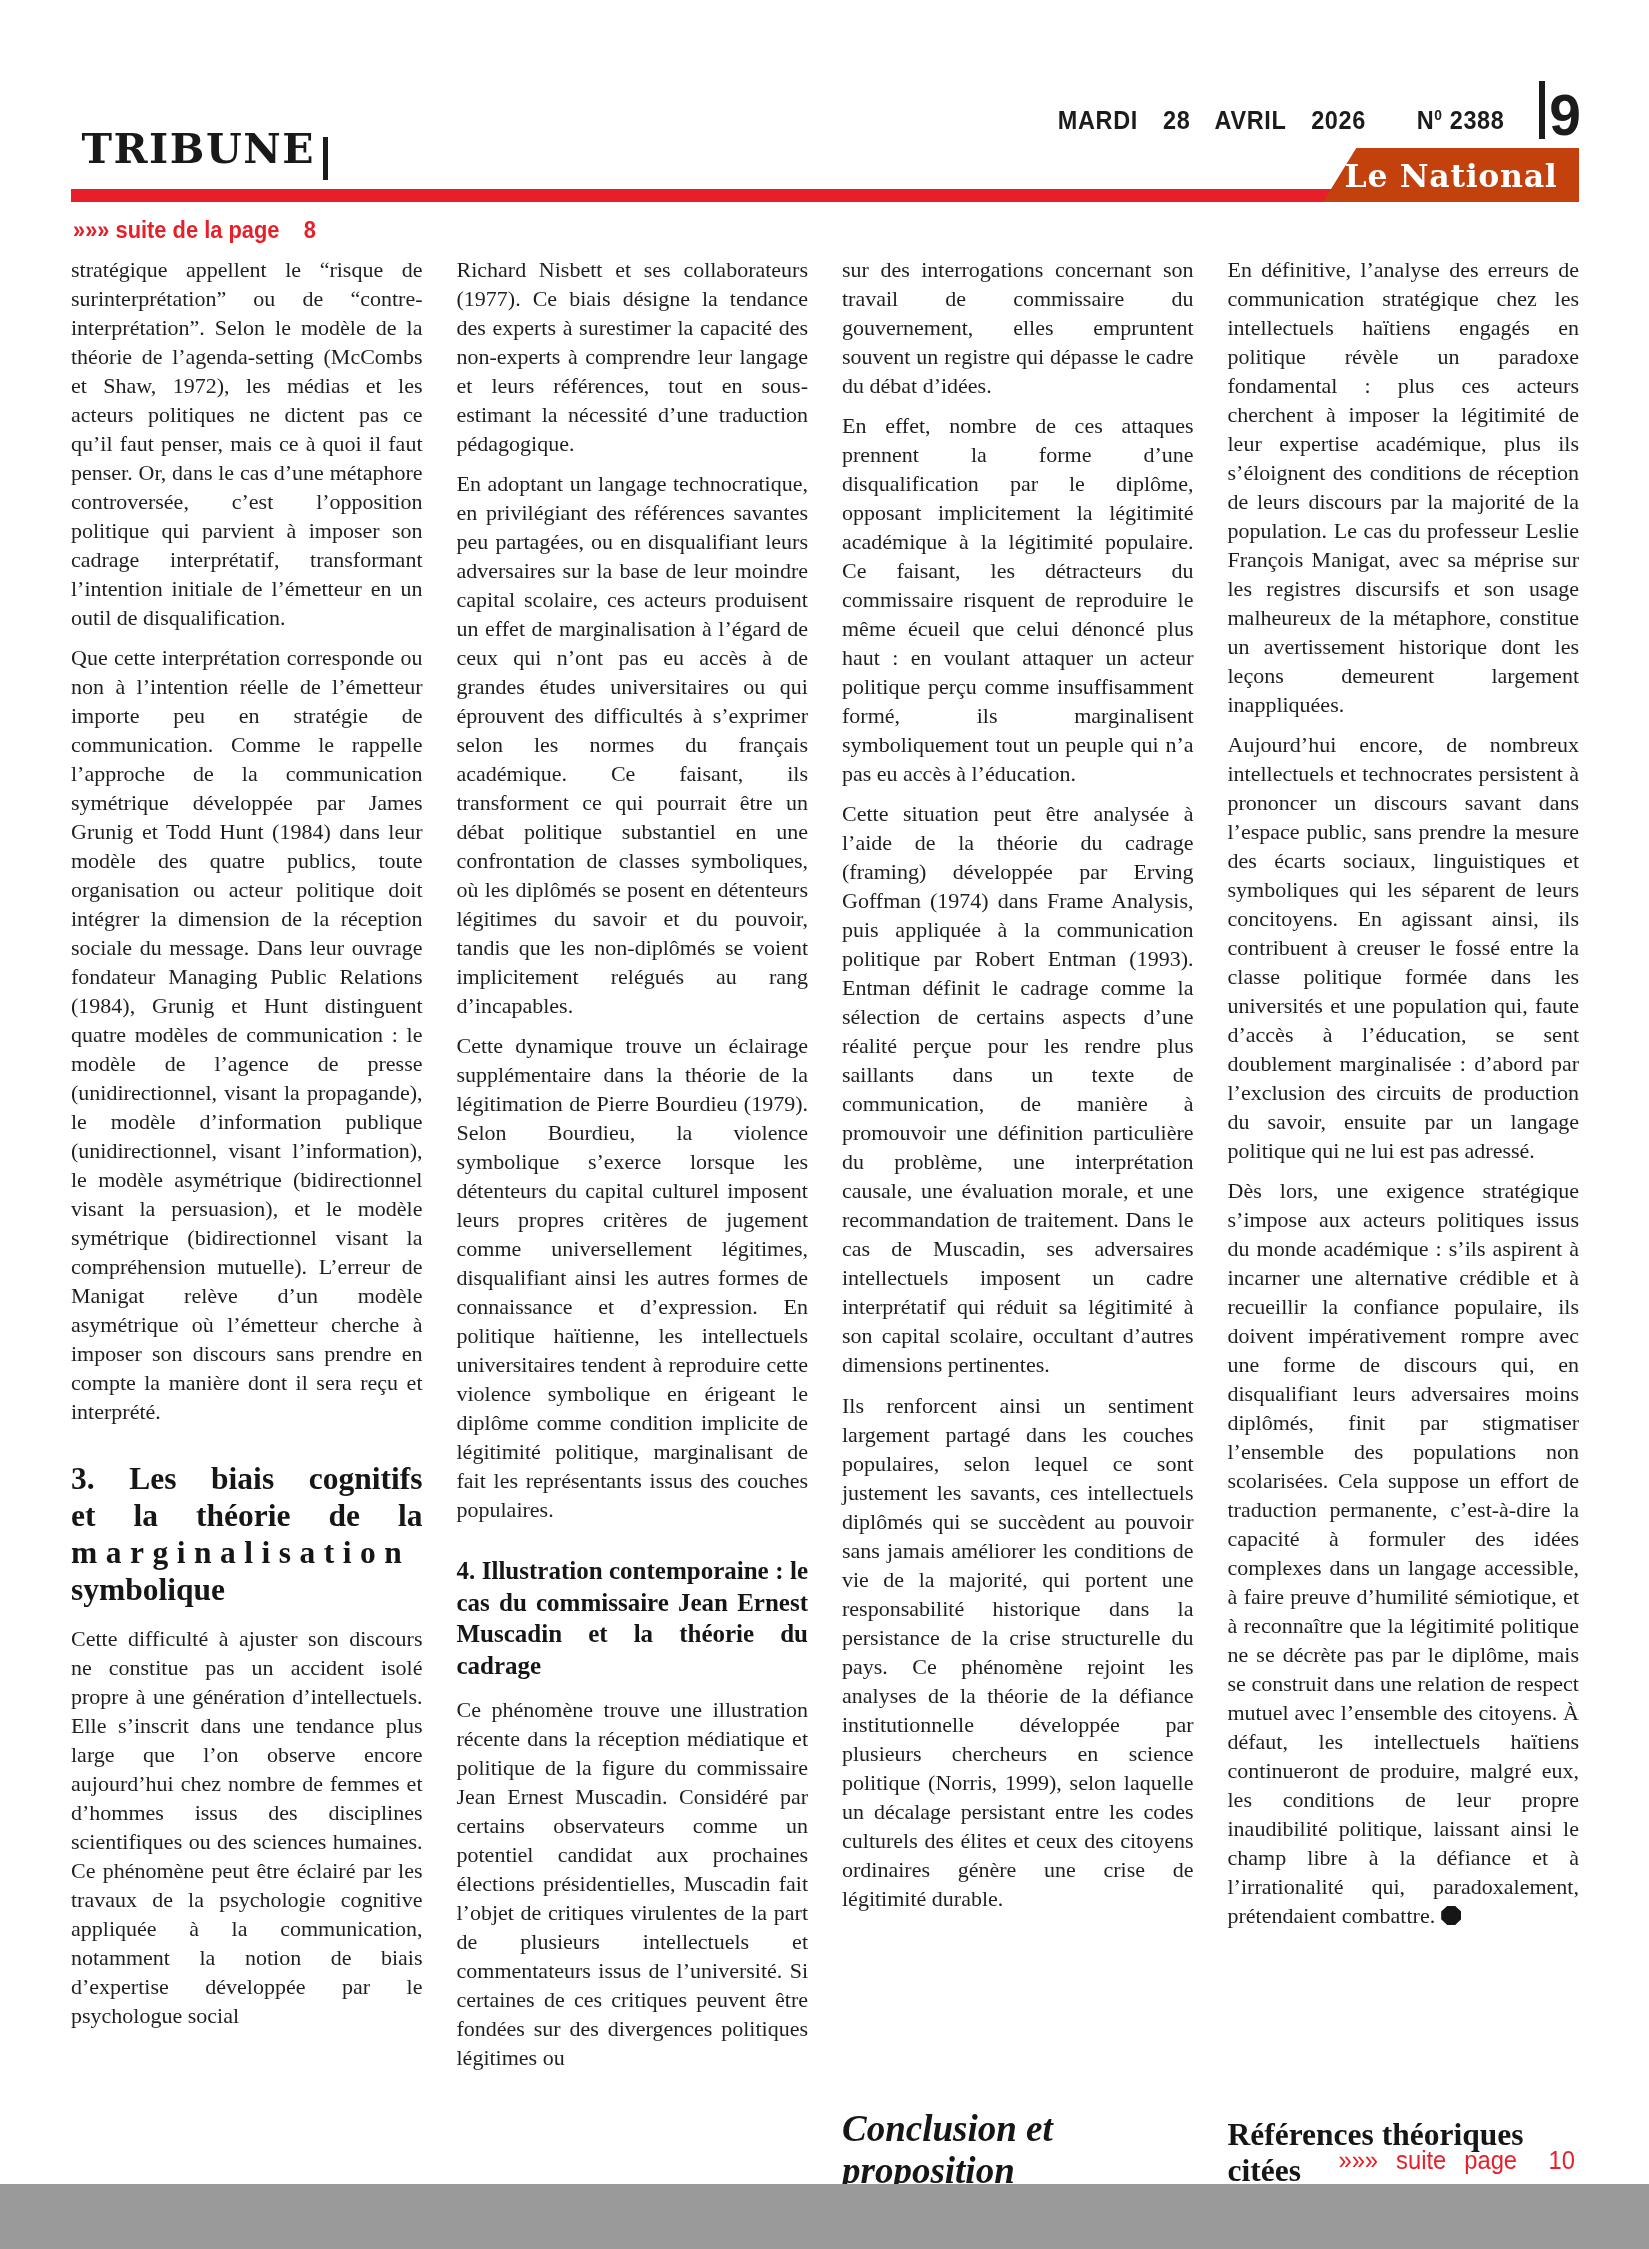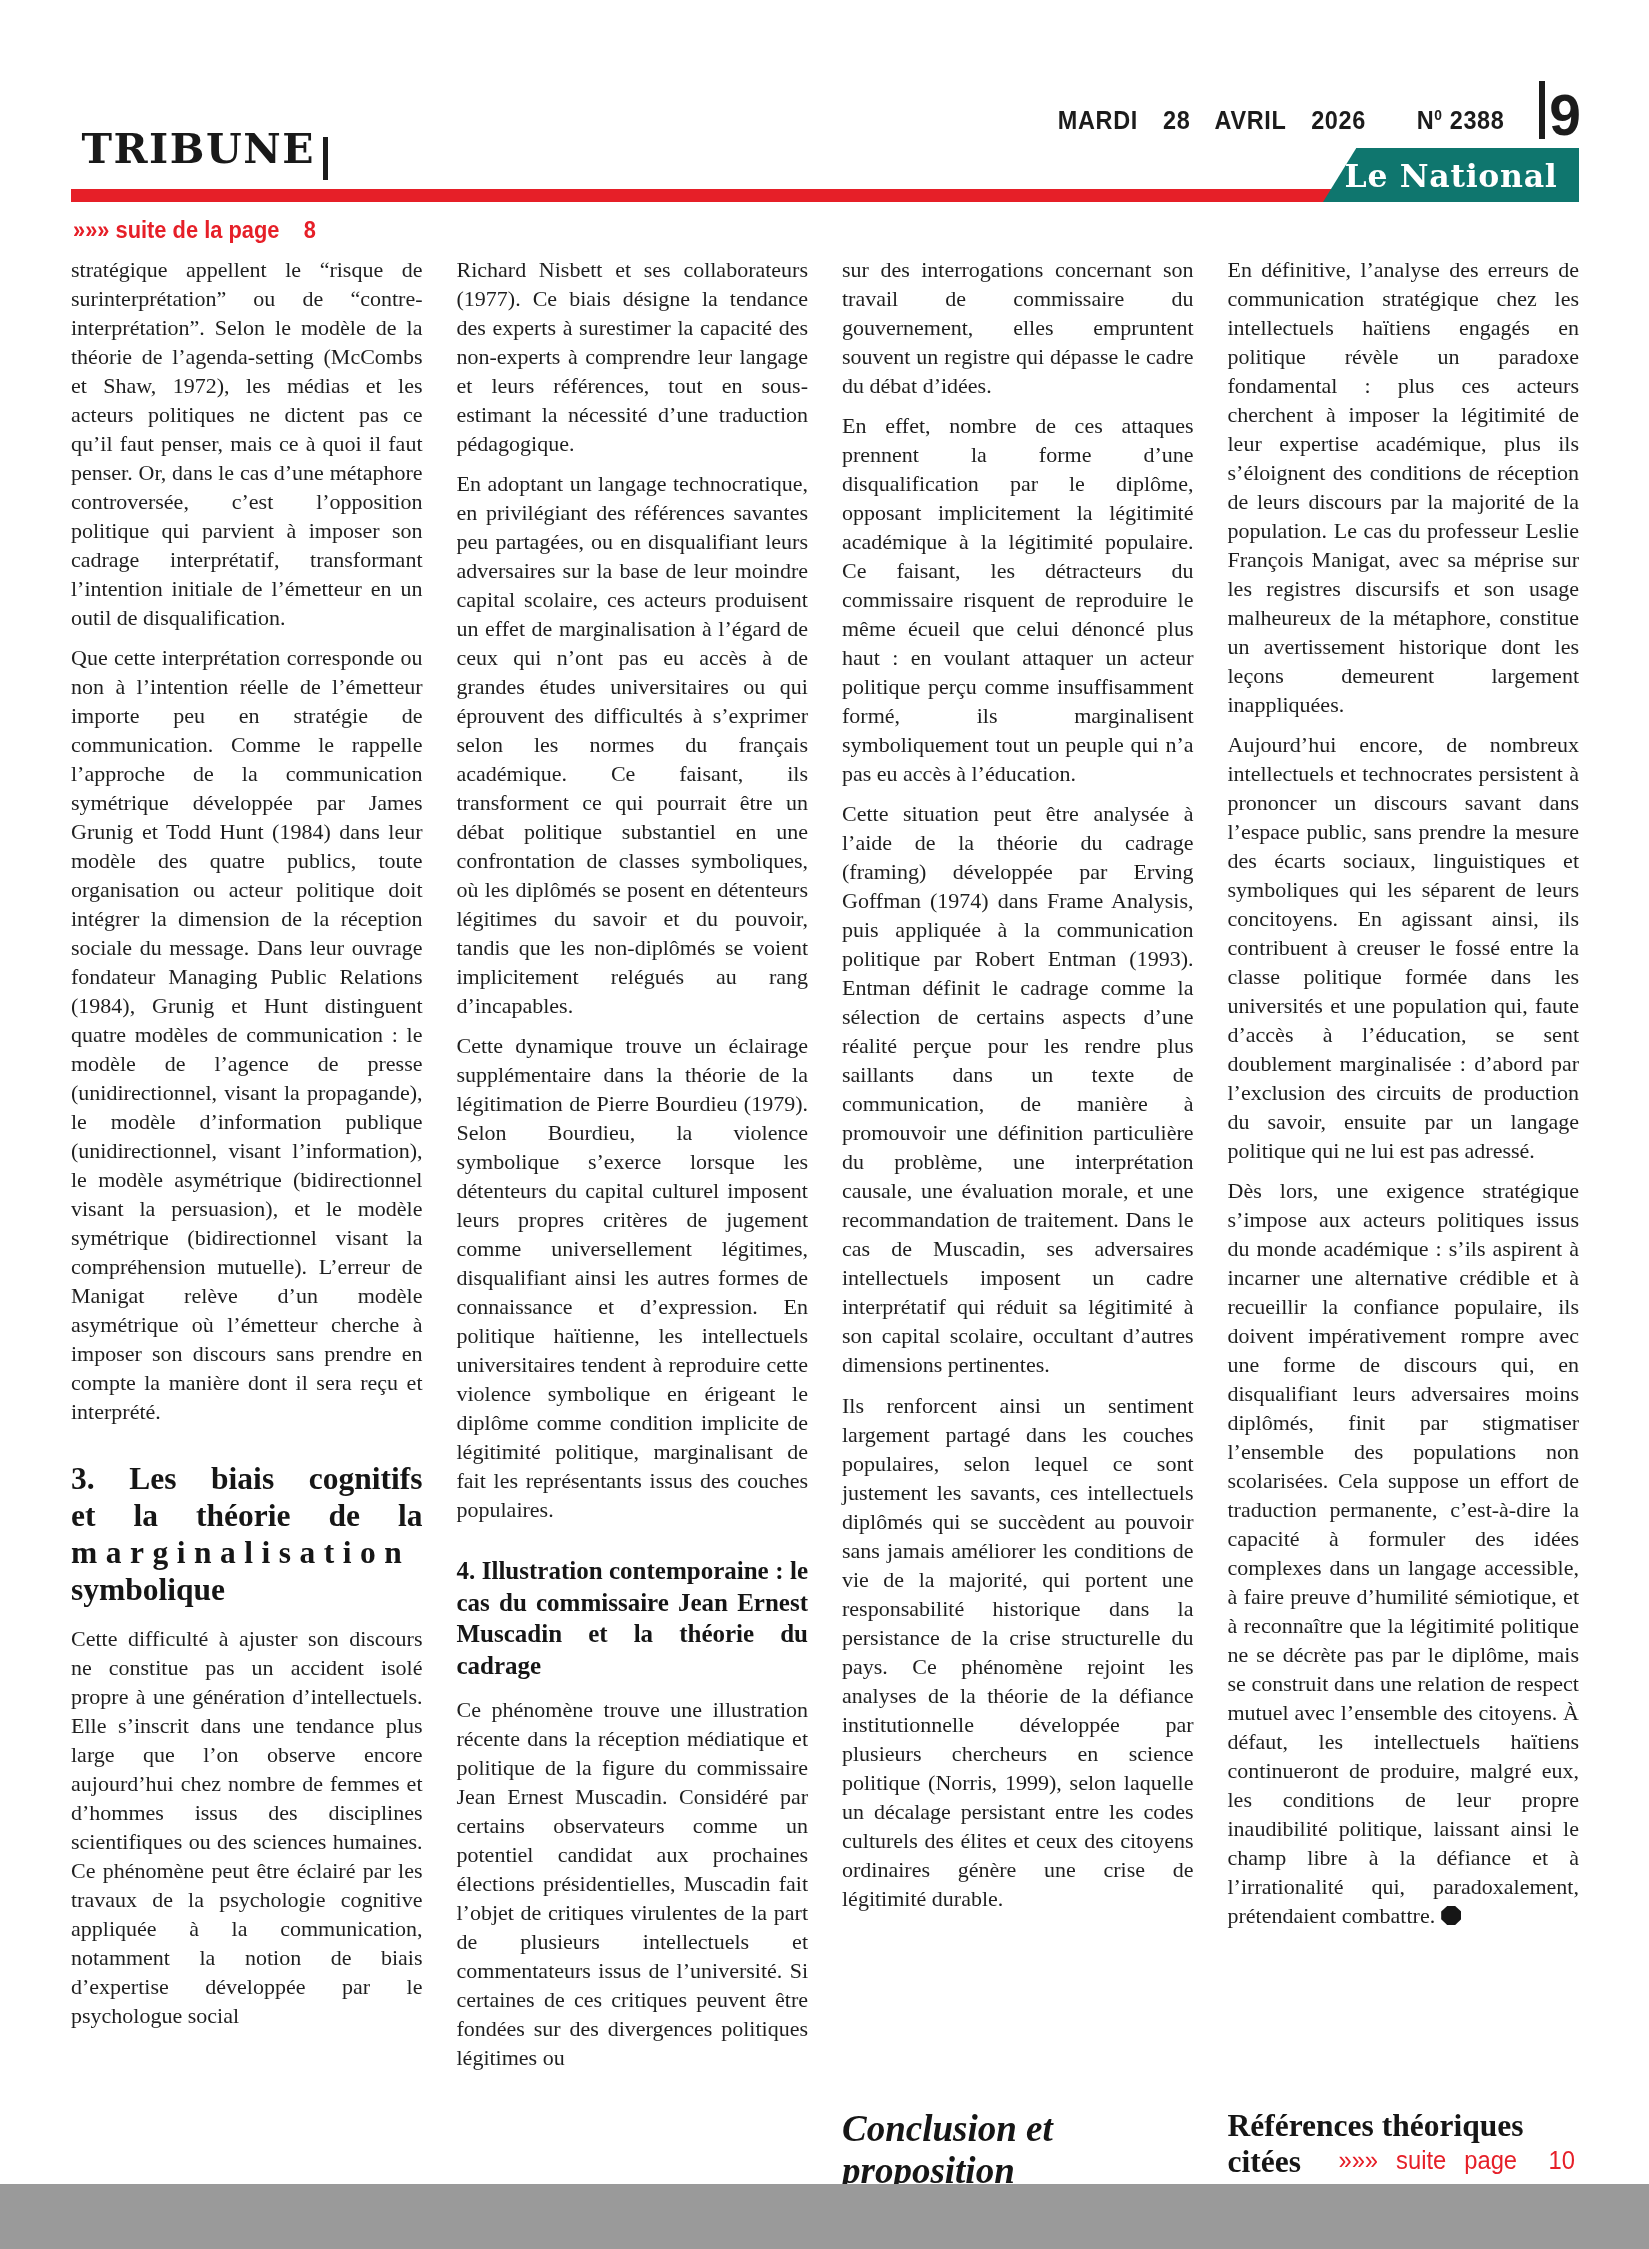--- a/index.html
+++ b/index.html
@@ -73,21 +73,21 @@
   .h4{
     margin:19.5px 0 13.5px 0;font-weight:bold;color:#161616;
     font-size:25px;line-height:31.5px;text-align:justify;
   }
   .hbig{font-weight:bold;color:#161616;}
   .hbig div{line-height:1.12;}
   .hbig.concl{font-size:37px;}
   .hbig.refs{font-size:31.5px;}
   .push{margin-top:auto;}
   .hbig.concl.push{margin-bottom:29px;font-style:italic;}
-  .hbig.refs.push{margin-bottom:41px;}
+  .hbig.refs.push{margin-bottom:32px;}
   .endmark{
     display:inline-block;width:20px;height:19px;background:#161616;
     clip-path:polygon(30% 0,70% 0,100% 30%,100% 70%,70% 100%,30% 100%,0 70%,0 30%);
     margin-left:6px;vertical-align:-1.5px;
   }
   .continuation-bottom{
     position:absolute;top:2146px;right:75px;
     font-family:"Liberation Sans", sans-serif;
     font-size:25px;word-spacing:12px;
     transform:scaleX(.95);transform-origin:right top;
@@ -103,21 +103,21 @@
     <span class="date-text">MARDI 28 AVRIL 2026</span>
     <span class="issue-no"><span>N</span><sup>0</sup>&nbsp;<span>2388</span></span>
     <span class="page-num-divider"></span>
     <span class="big-page-num">9</span>
   </div>
 
   <div class="banner-row">
     <div class="red-bar" style="background: rgb(230, 31, 40);"></div>
     <div class="section-title">TRIBUNE</div>
     <div class="section-divider"></div>
-    <div class="brand-flag" style="background: #0f766e;">
+    <div class="brand-flag" style="background: #c2410c;">
       <span>Le National</span>
     </div>
   </div>
 
   <div class="continuation-top" style="color: rgb(230, 31, 40);">
     <span>»»» suite de la page</span><span class="pg">8</span>
   </div>
 
   <div class="columns">
     <div class="col">

